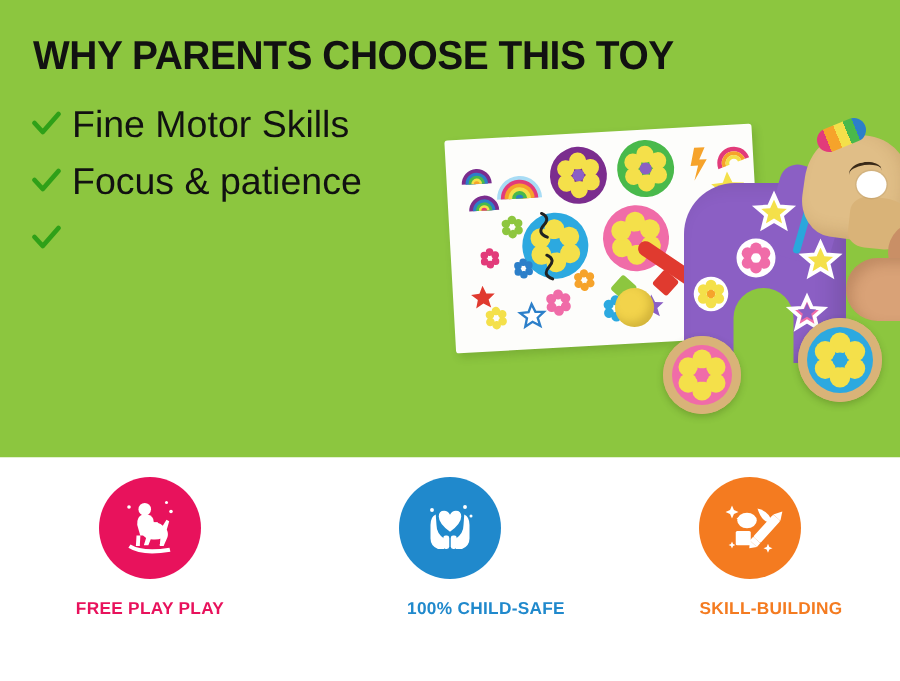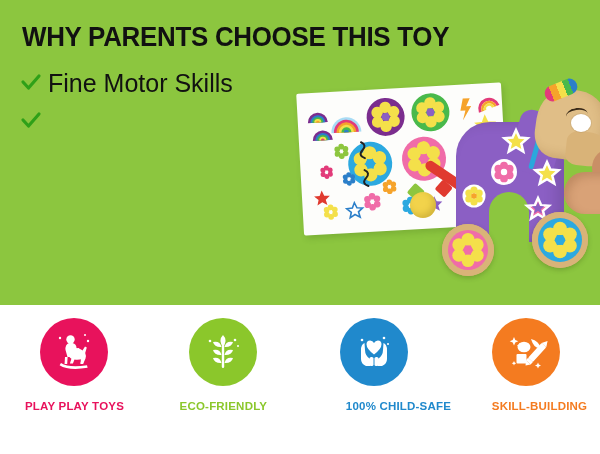--- a/index.html
+++ b/index.html
@@ -168,20 +168,28 @@
 
       <div class="bullet">
         <span class="check">
           <svg width="22" height="22" viewBox="0 0 22 22">
             <path d="M3 10 L8.5 16 L19 4" fill="none" stroke="#2FA018" stroke-width="3.2" stroke-linecap="round" stroke-linejoin="round"></path>
           </svg>
         </span>
         <span class="btext">Fine Motor Skills</span>
       </div>
 
+      <div class="bullet">
+        <span class="check">
+          <svg width="22" height="22" viewBox="0 0 22 22">
+            <path d="M3 10 L8.5 16 L19 4" fill="none" stroke="#2FA018" stroke-width="3.2" stroke-linecap="round" stroke-linejoin="round"></path>
+          </svg>
+        </span>
+        <span class="btext">Focus &amp; patience</span>
+      </div>
 
       <div class="bullet">
         <span class="check">
           <svg width="22" height="22" viewBox="0 0 22 22">
             <path d="M3 10 L8.5 16 L19 4" fill="none" stroke="#2FA018" stroke-width="3.2" stroke-linecap="round" stroke-linejoin="round"></path>
           </svg>
         </span>
       </div>
 
     </div>
@@ -396,43 +404,23 @@
             <circle cx="19.5" cy="10.5" r="4.2"></circle>
             <path d="M18 14 q-4 1.5 -3.5 7 l2 7 l8 0 l1 -9 q0 -4 -4 -5 z"></path>
             <path d="M22.5 20 l5.5 -1 l1 2.5 l-6 1.6 z"></path>
             <path d="M16 23 q2 -4 8 -4 q5 0 7.5 2.5 l2.5 -4 l1.8 1 l-1.6 5.5 q1.3 3 0.3 5.5 l-2.2 5 l-3 0 l1.6 -4.6 q-3 1.2 -7.4 0.6 l-1.6 4 l-3 0 l1.5 -4.8 q-3.5 -2.2 -3.4 -6.7 z"></path>
             <path d="M10 34 q8 5 26 2.2 l0.6 2.6 q-19 3.2 -28 -2.6 z"></path>
             <path d="M14 28 l2.6 0 l-0.4 7 l-2.6 0 z"></path>
             <path d="M30 28 l2.6 0 l-0.4 7 l-2.6 0 z"></path>
           </g>
         </svg>
       </div>
-      <div class="blabel" style="color:#E8125C;">PLAY PLAY TOYS</div>
+      <div class="blabel" style="color:#E8125C;">FREE PLAY PLAY</div>
     </div>
 
-    <div class="badge">
-      <div class="circle" style="background:#8BC72B;">
-        <svg width="46" height="46" viewBox="0 0 46 46">
-          <g fill="#ffffff">
-            <circle cx="10" cy="12" r="1.3"></circle>
-              <circle cx="35" cy="11" r="1.3"></circle>
-              <circle cx="38" cy="17" r="1"></circle>
-            <rect x="21.8" y="9" width="2.4" height="30" rx="1.2"></rect>
-            <path d="M23 6 q5 5 0 12 q-5 -7 0 -12 z"></path>
-            <path d="M21.5 18 q-7 0.5 -8.5 -5 q7 -1.5 8.5 5 z"></path>
-            <path d="M24.5 18 q7 0.5 8.5 -5 q-7 -1.5 -8.5 5 z"></path>
-            <path d="M21.5 26 q-7 0.5 -8.5 -5 q7 -1.5 8.5 5 z"></path>
-            <path d="M24.5 26 q7 0.5 8.5 -5 q-7 -1.5 -8.5 5 z"></path>
-            <path d="M21.5 34 q-7 0.5 -8.5 -5 q7 -1.5 8.5 5 z"></path>
-            <path d="M24.5 34 q7 0.5 8.5 -5 q-7 -1.5 -8.5 5 z"></path>
-          </g>
-        </svg>
-      </div>
-      <div class="blabel" style="color:#8BC72B;">ECO-FRIENDLY</div>
-    </div>
 
     <div class="badge">
       <div class="circle" style="background:#2089CC;">
         <svg width="46" height="46" viewBox="0 0 46 46">
           <g fill="#ffffff">
             <circle cx="11" cy="11" r="1.3"></circle>
               <circle cx="33" cy="9" r="1.3"></circle>
               <circle cx="37" cy="15" r="1"></circle>
             <path d="M23 25.5 q-7.5 -5.5 -7.5 -10.2 q0 -3.8 3.6 -3.8 q2.6 0 3.9 2.6 q1.3 -2.6 3.9 -2.6 q3.6 0 3.6 3.8 q0 4.7 -7.5 10.2 z"></path>
             <path d="M13.5 14 q-3.5 1.5 -3.5 7 l0 9 q0 5 5 7 l4 0 l0 -7 q-5 -3.5 -5 -9 z"></path>

